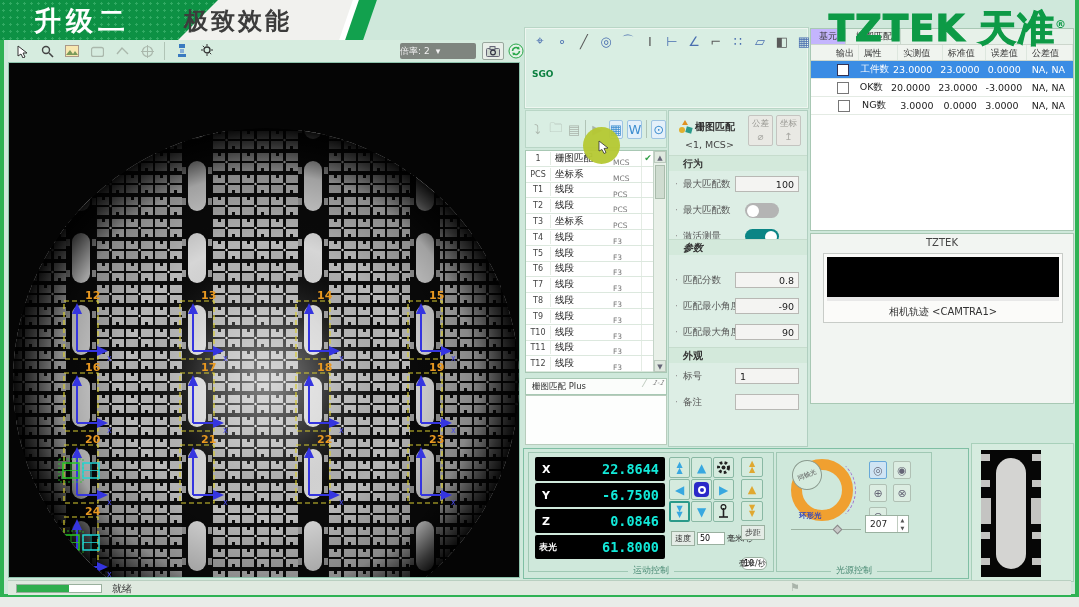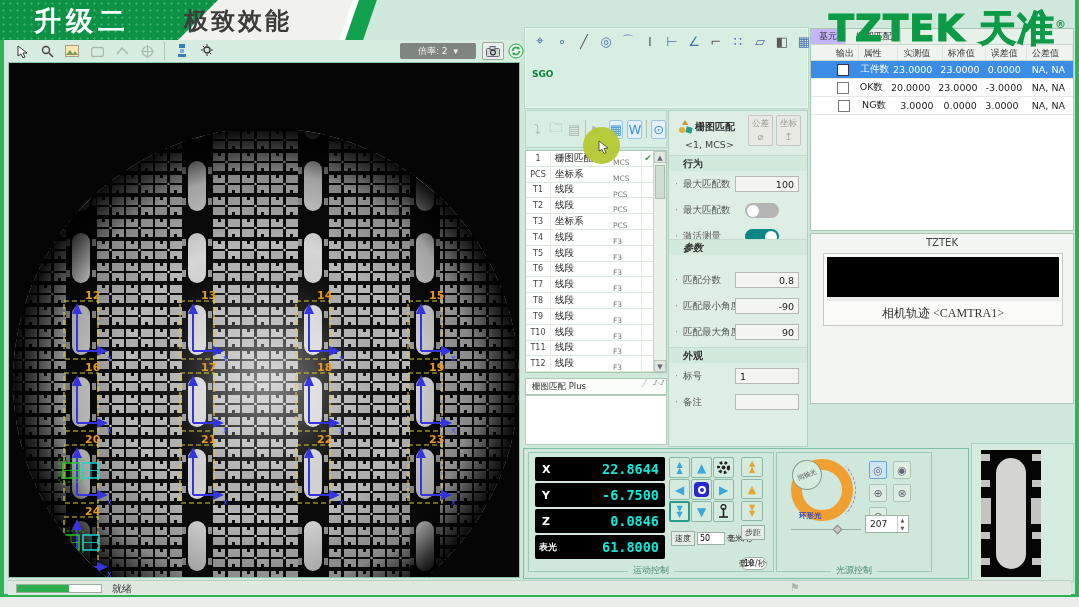--- a/index.html
+++ b/index.html
@@ -19,21 +19,21 @@
   #banner-slab { left:330px; top:0; width:40px; height:40px; background:#12a14e; transform:skewX(-19deg); z-index:1; }
   #banner-badge { left:34px; top:3px; z-index:4; color:#fff; font-size:27px; font-weight:bold; letter-spacing:5px; }
   #banner-sub { left:184px; top:5px; z-index:4; color:#3c3c3c; font-size:24px; font-weight:bold; letter-spacing:3px; }
   #logo { right:12px; top:4px; z-index:20; color:#0d9a46; font-weight:bold; font-size:37px; letter-spacing:1px; -webkit-text-stroke:1.2px #0d9a46; }
   #logo sup { font-size:11px; -webkit-text-stroke:0; }
 
   
   #vp-toolbar { left:8px; top:40px; width:512px; height:22px; background:#d6ecdf; display:flex; align-items:center; gap:9px; padding-left:6px; }
   .ticon { width:16px; height:16px; display:flex; align-items:center; justify-content:center; }
   #vp-zoom { position:absolute; left:392px; top:3px; width:76px; height:16px; background:#7f857f; color:#f2f2f2; font-size:9px;
-             display:flex; align-items:center; justify-content:center; gap:6px; border-radius:2px; }
+             display:flex; align-items:center; gap:6px; border-radius:2px; }
   #vp-cam { position:absolute; left:474px; top:2px; width:22px; height:18px; border:1px solid #9aa89e; background:#e9efe9; border-radius:2px; display:flex; align-items:center; justify-content:center; }
   #vp-sync { position:absolute; left:500px; top:3px; }
 
   
   #viewport { left:8px; top:62px; width:512px; height:516px; background:#050505; border:1px solid #8fc4ad; }
 
   
   #statusbar { left:8px; top:580px; width:1063px; height:15px; background:#dfe9df; border-top:1px solid #b9cfc0; }
   #progress { position:absolute; left:8px; top:3px; width:86px; height:9px; background:#fff; border:1px solid #9ab09e; }
   #progress .fill { height:100%; width:62%; background:#2fae4e; }
@@ -101,21 +101,21 @@
   .rcheck { width:12px; height:12px; background:#fff; border:1px solid #777; }
   .rrow .num { text-align:right; padding-right:8px; }
   .rrow .txt { padding-left:5px; }
   .cw0{width:34px;margin-left:20px;} .cw1{width:50px;} .cw2{width:56px;} .cw3{width:54px;} .cw4{width:52px;} .cw5{width:58px;}
 
   
   #traces { left:810px; top:233px; width:264px; height:171px; background:#f2f5f2; border:1px solid #a8c8b4; }
   #traces .ttitle { text-align:center; font-size:10px; color:#444; padding-top:3px; }
   .tracebox { position:absolute; left:12px; width:240px; background:#fbfbf9; border:1px solid #c8ccc8; }
   .tracebox .black { margin:3px; height:44px; background:#000; box-shadow:inset 0 -4px 0 #e8e8e8; }
-  .tracebox .cap { text-align:center; font-size:12px; color:#333; padding:1px 0 3px;font-family:Liberation Serif, serif; }
+  .tracebox .cap { text-align:center; font-size:10px; color:#333; padding:1px 0 3px; }
 
   
   #bottom { left:523px; top:448px; width:446px; height:131px; border:1px solid #7fbfa4; background:#cfe8db; }
   .group { position:absolute; border:1px solid #a0c8b4; }
   .gcap { position:absolute; bottom:-6px; left:50%; transform:translateX(-50%); background:#cfe8db; font-size:9px; color:#4a8a74; padding:0 5px; white-space:nowrap; }
   #grp-motion { left:4px; top:3px; width:246px; height:120px; }
   #grp-light { left:252px; top:3px; width:156px; height:120px; }
   #grp-exp { left:410px; top:3px; width:32px; height:120px; }
 
   #dro { position:absolute; left:6px; top:4px; width:130px; }

